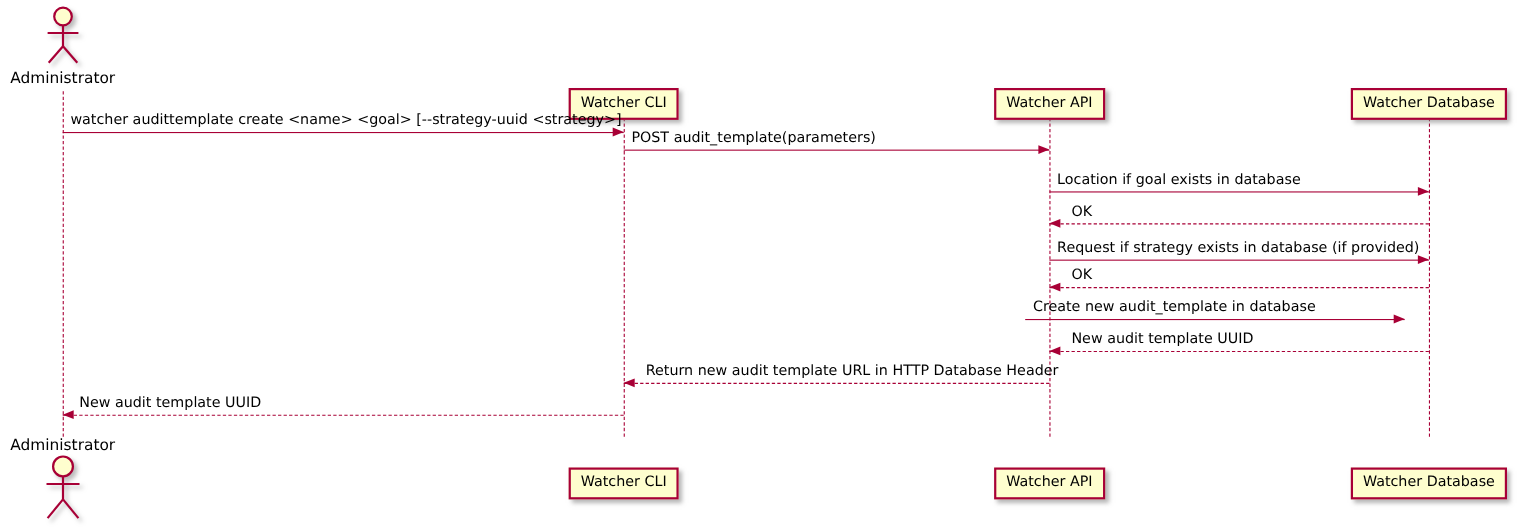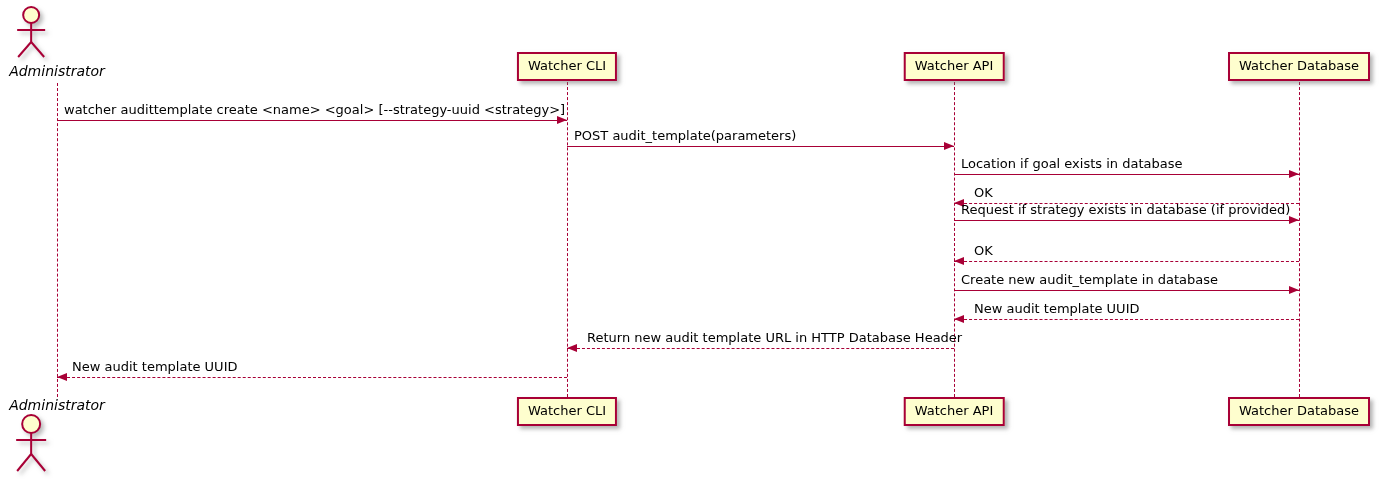--- a/index.html
+++ b/index.html
@@ -26,28 +26,29 @@
   .pbox{
     position:absolute;
     transform:translateX(-50%);
     background:var(--fill);
     border:2px solid var(--line);
     padding:4px 9px 5px 9px;
     font-size:13px;
     line-height:16px;
     white-space:nowrap;
     box-shadow:3px 3px 4px rgba(120,120,120,0.55);
+    margin-top:28px;
   }
   
   .actor{
     position:absolute;
     transform:translateX(-50%);
     display:flex;
     flex-direction:column;
-    font-style:italic;
+    align-items:center;
   }
   .actor svg{filter:drop-shadow(3px 3px 2px rgba(120,120,120,0.5));}
   .actor .aname{
     font-size:14px;
     line-height:16px;
     white-space:nowrap;
   }
   .actor.bottom{flex-direction:column;}
   
   .msg{position:absolute;height:22px;}
@@ -108,56 +109,56 @@
   <div class="pbox" style="left:954px;top:52px;">Watcher API</div>
   <div class="pbox" style="left:1299px;top:52px;">Watcher Database</div>
 
   <div class="msg" style="left:57px;top:99px;width:510px;">
     <div class="lbl indent-fwd">watcher audittemplate create &lt;name&gt; &lt;goal&gt; [--strategy-uuid &lt;strategy&gt;]</div>
     <div class="line">
         <div class="head right"></div>
       </div>
   </div>
 
-  <div class="msg" style="left:567px;top:125px;width:387px;">
+  <div class="msg" style="left:567px;top:115px;width:387px;">
     <div class="lbl indent-fwd">POST audit_template(parameters)</div>
     <div class="line">
         <div class="head right"></div>
       </div>
   </div>
 
   <div class="msg" style="left:954px;top:153px;width:345px;">
     <div class="lbl indent-fwd">Location if goal exists in database</div>
     <div class="line">
         <div class="head right"></div>
       </div>
   </div>
 
   <div class="msg" style="left:954px;top:182px;width:345px;">
     <div class="lbl indent-ret">OK</div>
     <div class="line dashed">
         <div class="head left"></div>
       </div>
   </div>
 
-  <div class="msg" style="left:954px;top:199px;width:345px;">
+  <div class="msg" style="left:954px;top:215px;width:345px;">
     <div class="lbl indent-fwd">Request if strategy exists in database (if provided)</div>
     <div class="line">
         <div class="head right"></div>
       </div>
   </div>
 
   <div class="msg" style="left:954px;top:240px;width:345px;">
     <div class="lbl indent-ret">OK</div>
     <div class="line dashed">
         <div class="head left"></div>
       </div>
   </div>
 
-  <div class="msg" style="left:954px;top:269px;width:345px;">
+  <div class="msg" style="left:932px;top:269px;width:345px;">
     <div class="lbl indent-fwd">Create new audit_template in database</div>
     <div class="line">
         <div class="head right"></div>
       </div>
   </div>
 
   <div class="msg" style="left:954px;top:298px;width:345px;">
     <div class="lbl indent-ret">New audit template UUID</div>
     <div class="line dashed">
         <div class="head left"></div>

